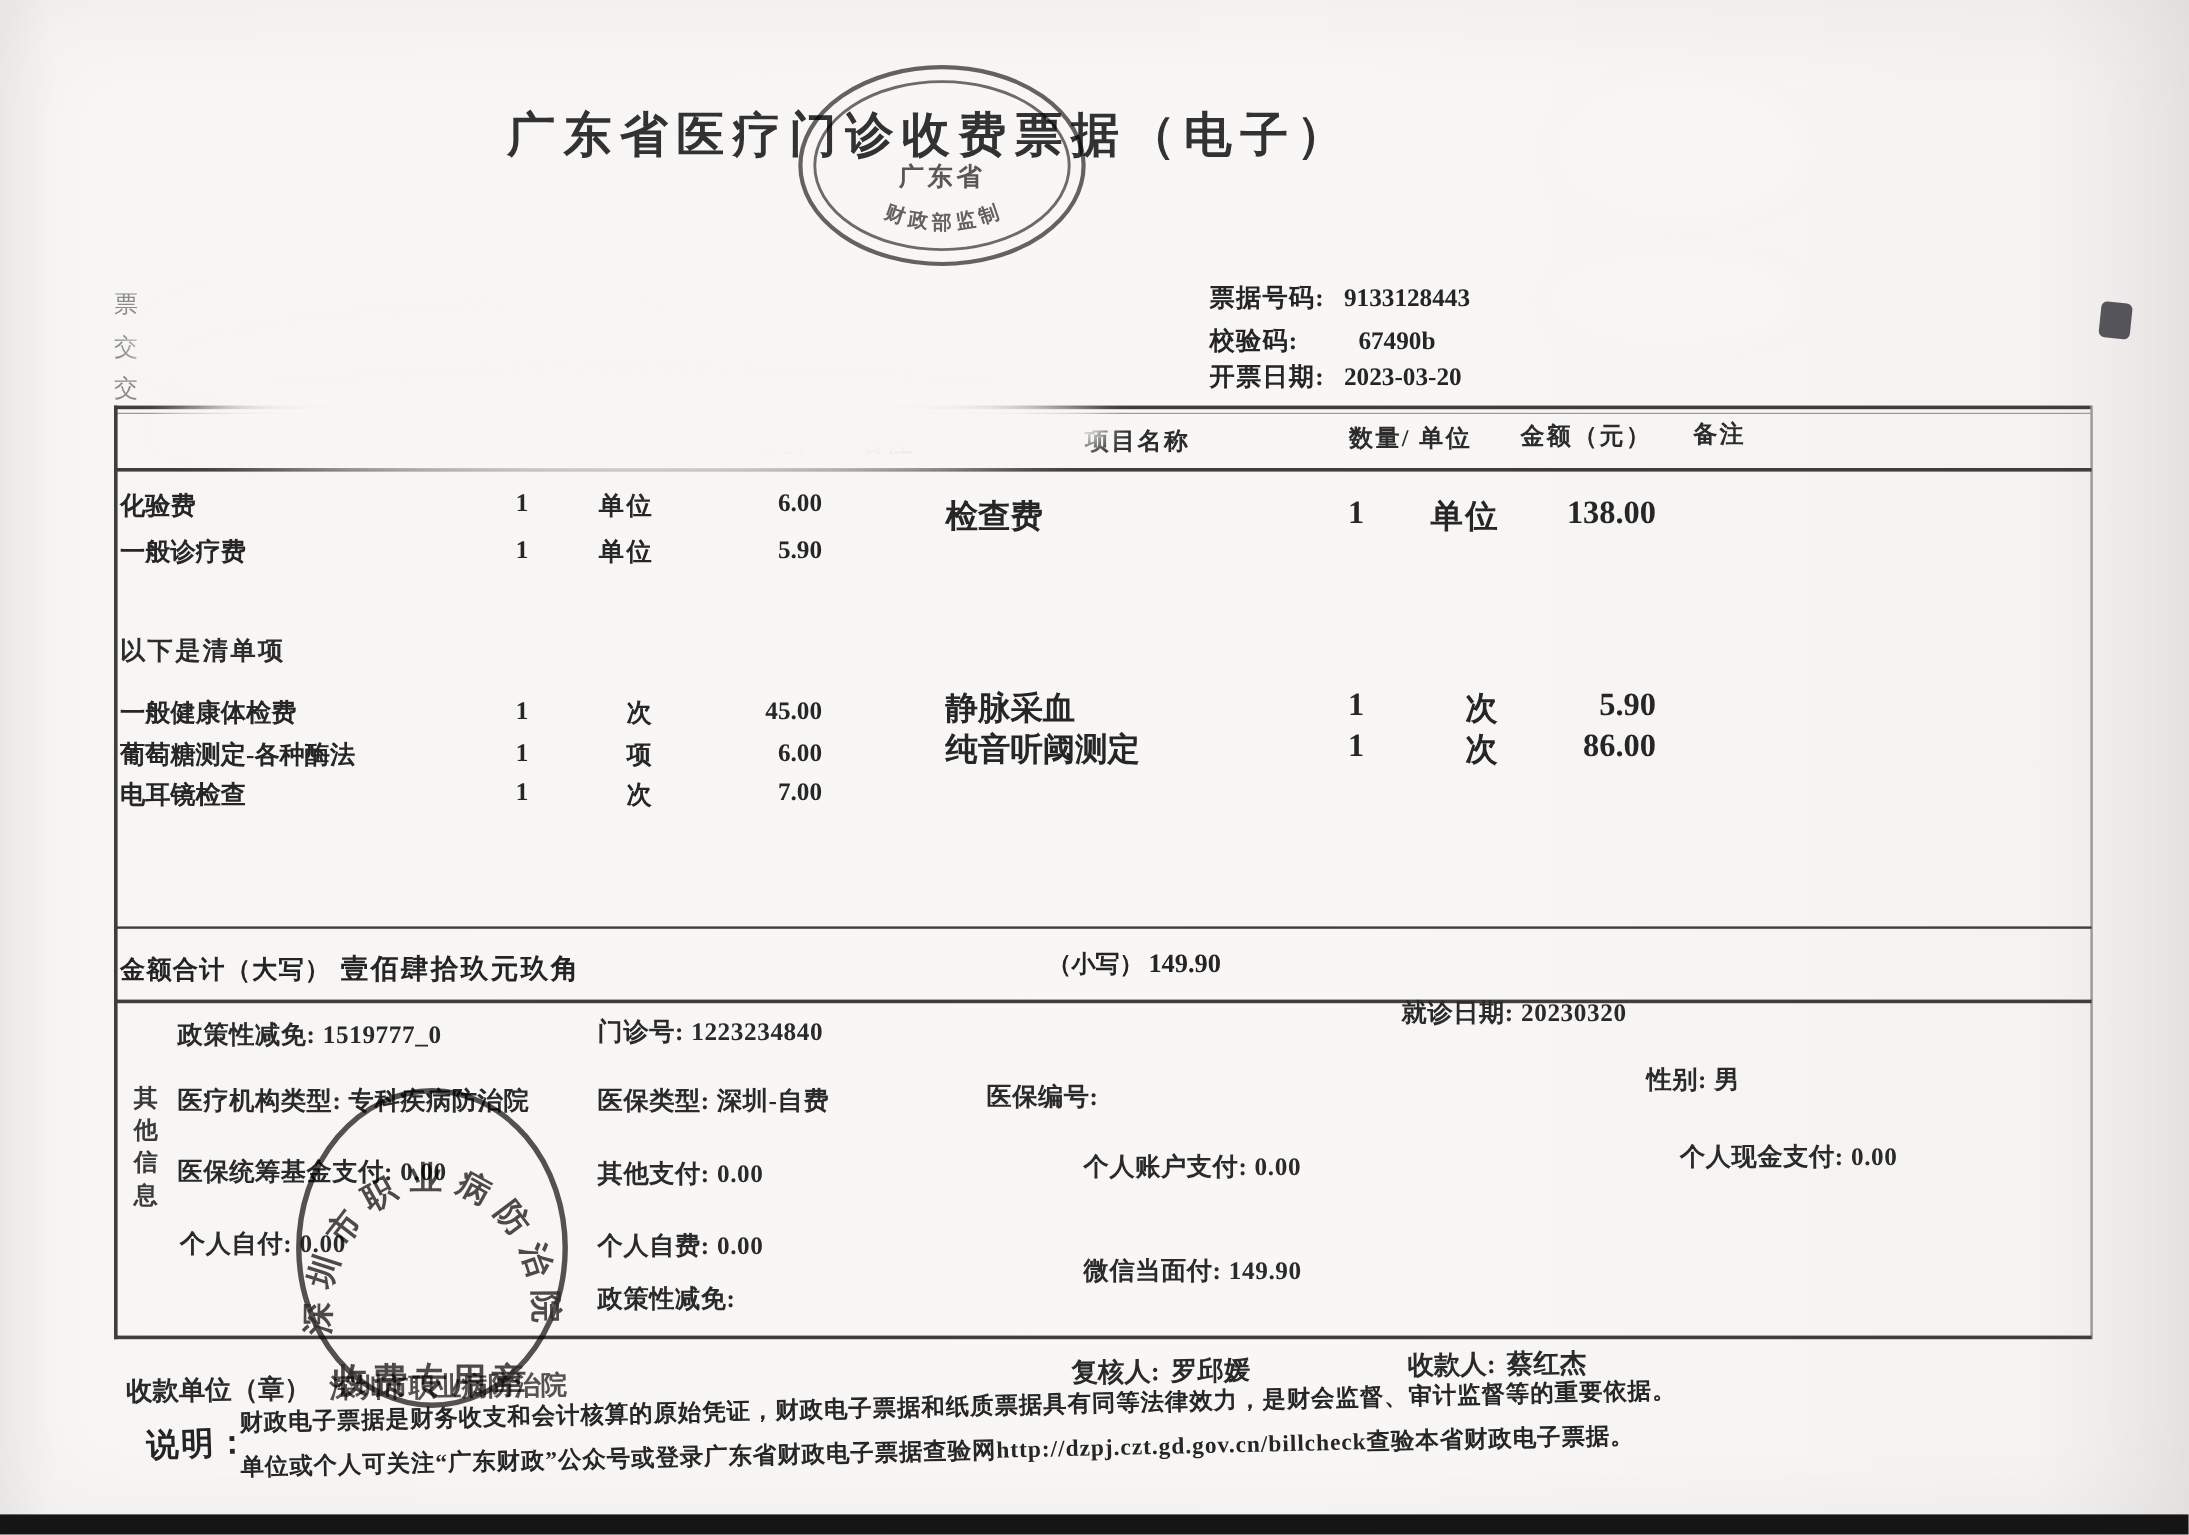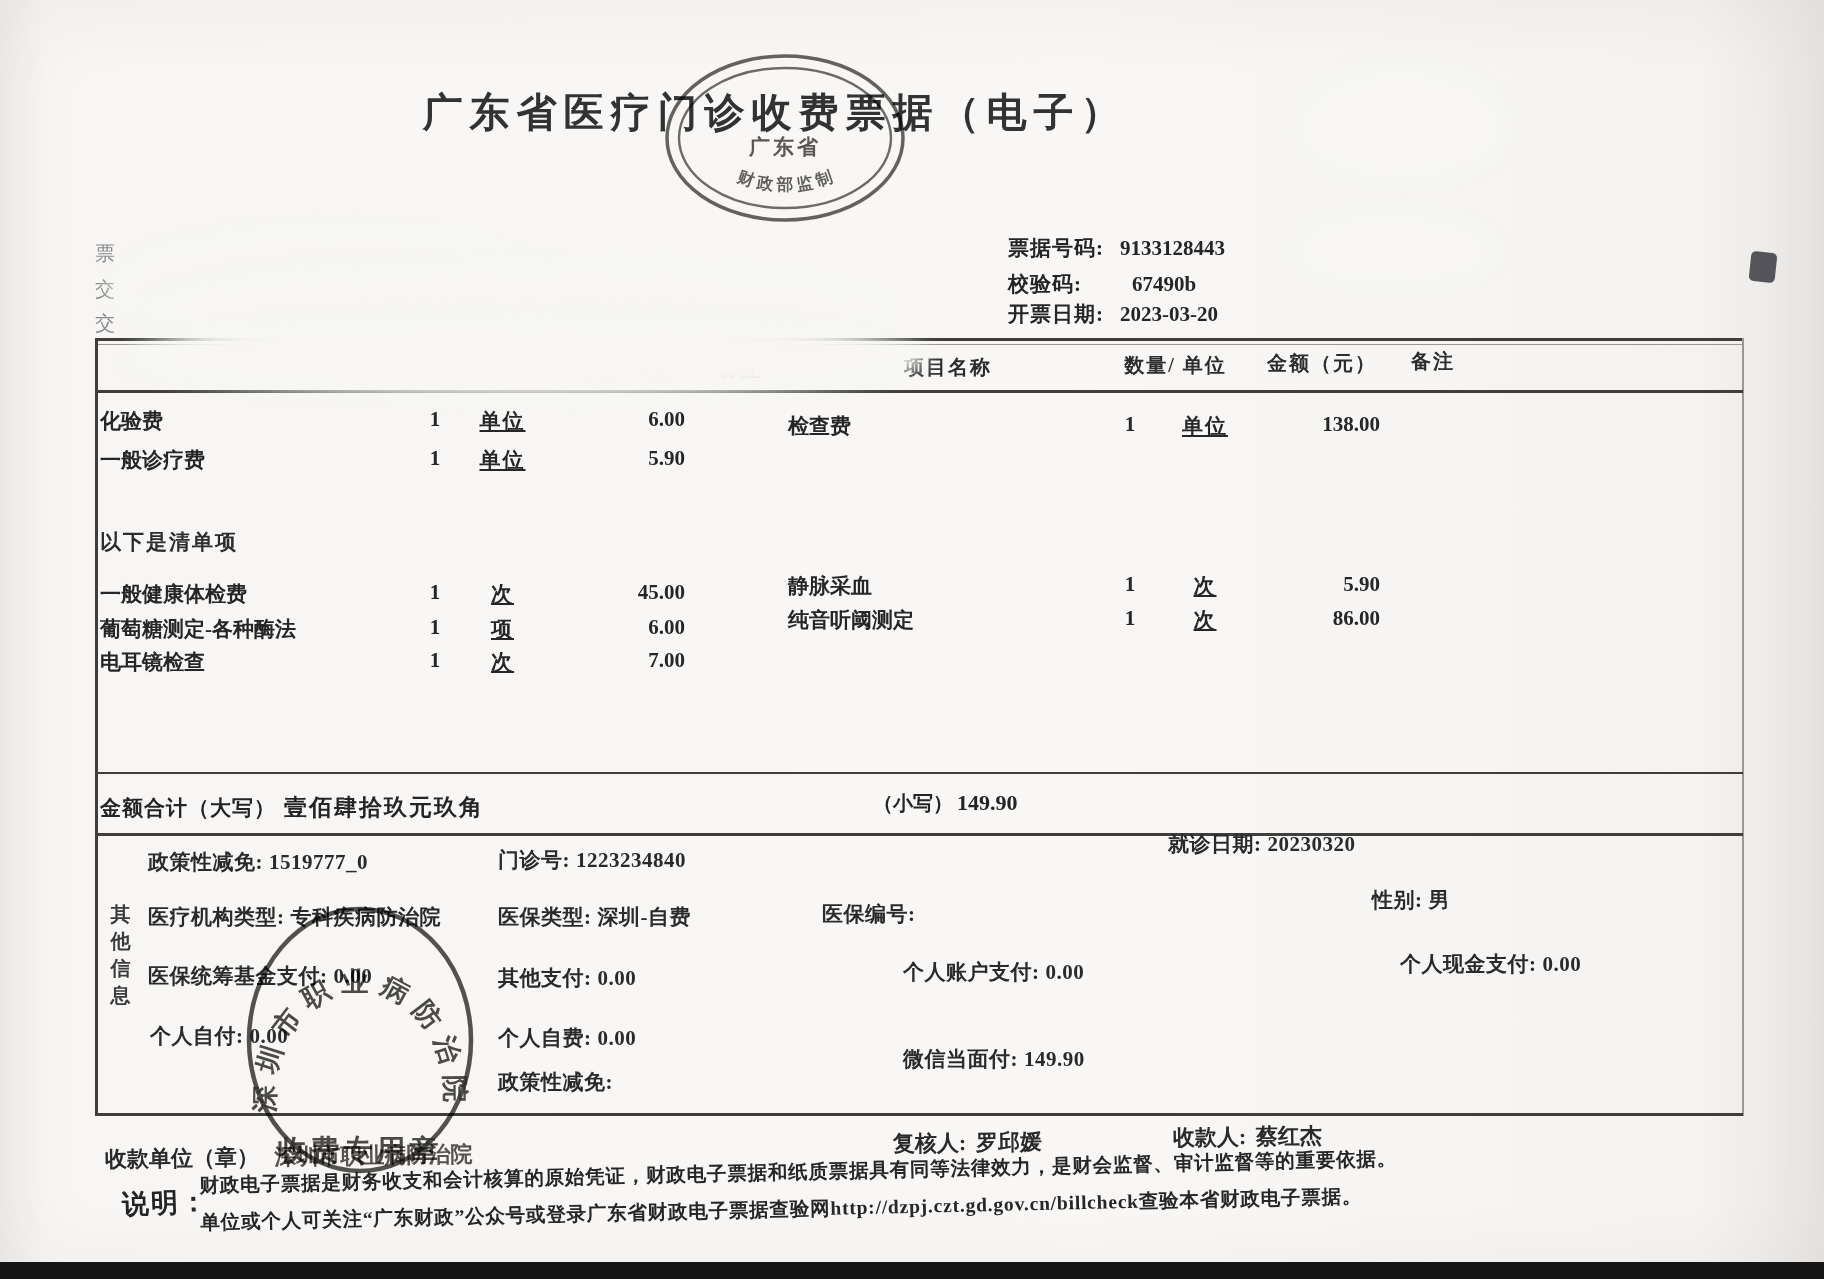--- a/index.html
+++ b/index.html
@@ -13,23 +13,23 @@
   .kv .lab{margin-right:6px;}
   .title{font-size:40px;font-weight:700;letter-spacing:7px;color:#323232;text-align:center;}
   .hdr-kv{font-size:21px;font-weight:700;color:#252525;white-space:nowrap;}
   .hdr-kv .lab{display:inline-block;min-width:112px;letter-spacing:1px;}
   .partial-char{font-size:20px;color:#8b8b8b;filter:blur(.6px);}
   
   .ln{background:#3f3e3c;}
   .ln-light{background:#9a9894;}
   
   .row-l{display:grid;grid-template-columns:310px 50px 85px 140px;width:585px;font-size:21px;font-weight:600;color:#262626;}
-  .row-r{display:grid;grid-template-columns:312px 60px 90px 130px;width:592px;font-size:21px;font-weight:600;color:#262626;}
+  .row-r{display:grid;grid-template-columns:312px 60px 90px 130px;width:592px;font-size:27px;font-weight:600;color:#262626;}
   .c-qty{text-align:center;}
-  .c-unit{text-align:center;letter-spacing:2px;text-decoration:underline;}
+  .c-unit{text-align:right;letter-spacing:2px;}
   .c-amt{text-align:right;font-family:"Liberation Serif","DejaVu Serif",serif;}
   .col-head{font-size:20px;font-weight:700;letter-spacing:2px;color:#2c2c2c;text-align:center;white-space:nowrap;}
   .vertical-label{writing-mode:vertical-lr;letter-spacing:27px;font-size:20px;font-weight:600;color:#3a3a3a;}
   .blob{position:absolute;background:#f7f6f4;border-radius:50%;filter:blur(9px);z-index:6;}
   .seal-svg{mix-blend-mode:multiply;z-index:4;}
   .note-text{font-size:19.5px;font-weight:600;letter-spacing:.8px;color:#262626;white-space:nowrap;}
   .total-cn{font-size:23px;font-weight:700;letter-spacing:2px;}
   .small-amt{font-size:22px;font-weight:700;}
   .footer-kv{font-size:22px;font-weight:600;white-space:nowrap;color:#2a2a2a;}
 </style>

